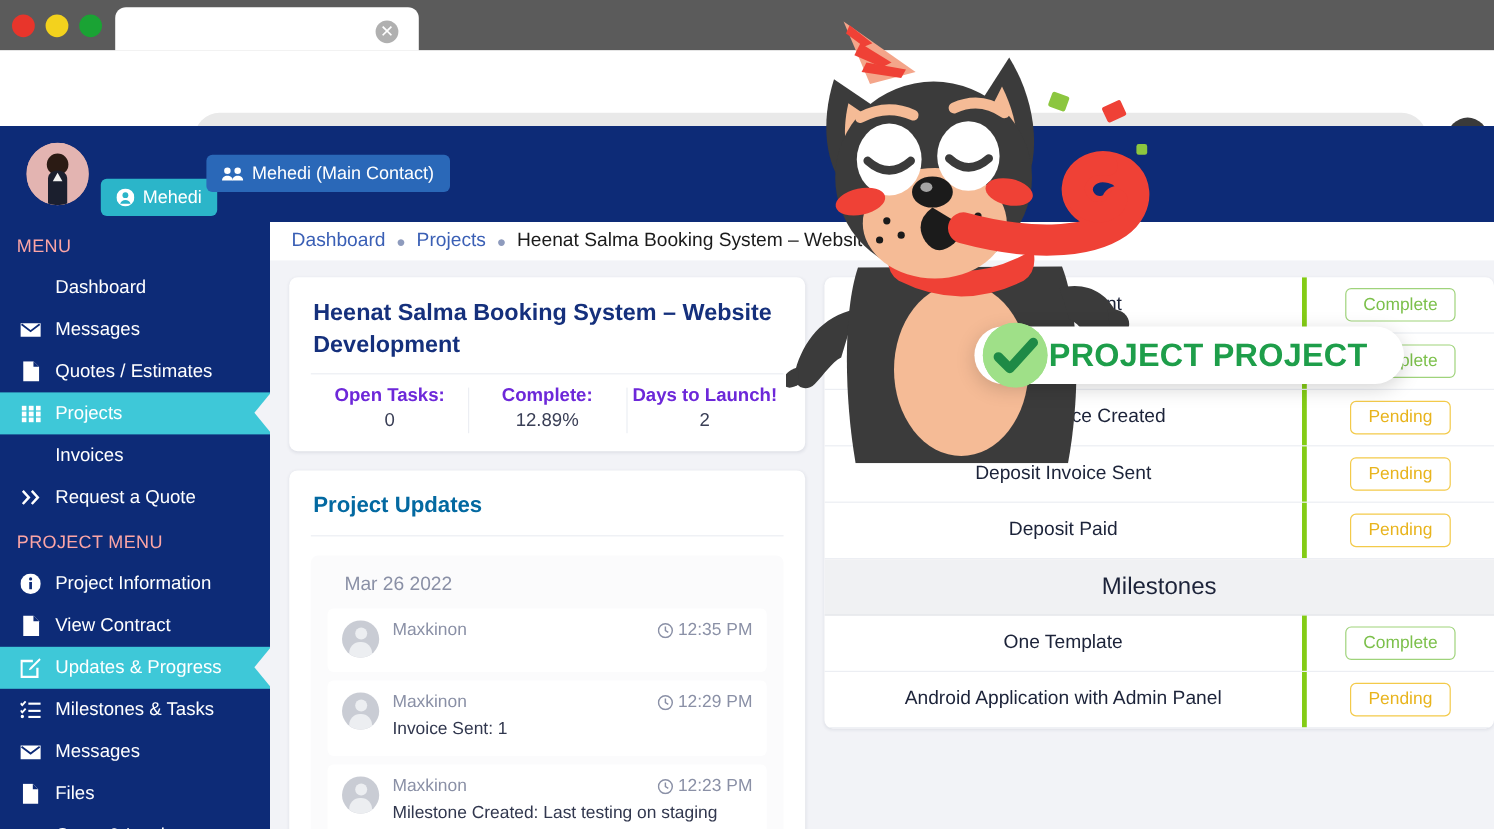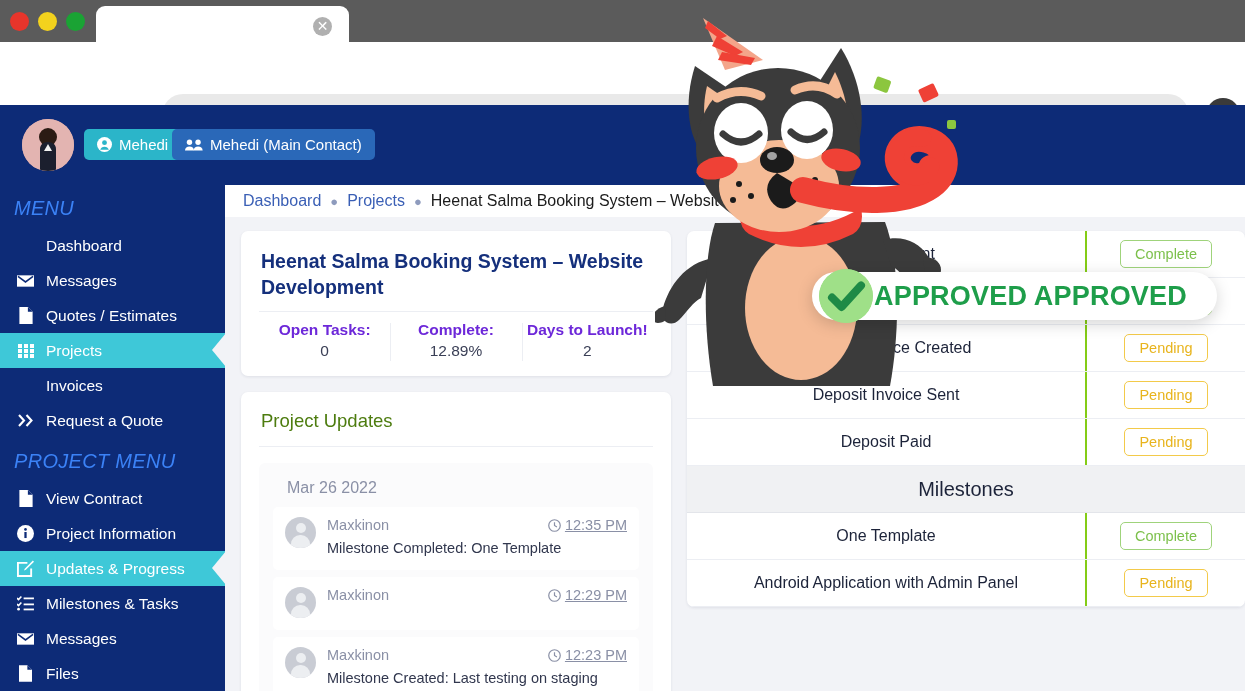--- a/index.html
+++ b/index.html
@@ -70,37 +70,36 @@
     position: absolute; top: 14px; left: 22px;
     width: 52px; height: 52px; border-radius: 50%;
     background: #d9a3a0; overflow: hidden;
   }
   .badge-user, .badge-contact {
     position: absolute; top: 24px; height: 31px;
     border-radius: 5px; display: flex; align-items: center;
     gap: 7px; padding: 0 13px;
     font-size: 15px; color: #ffffff; white-space: nowrap;
   }
-  .badge-user { left: 84px; background: #2bb5c9; }
+  .badge-user { left: 84px; background: #2bb5c9; margin-top: 20px; }
   .badge-contact { left: 172px; background: #2a68b8; }
   .hdr-icons {
     position: absolute; top: 127px; right: 15px;
     display: flex; gap: 18px; align-items: center;
   }
   .hdr-icons svg { fill: #8ea4cd; }
 
   
   .sidebar {
     position: absolute; top: 185px; left: 0; width: 225px; height: 506px;
     background: #0d2b77; overflow: hidden;
   }
   .sec-title {
-    color: #3b82f6; font-size: 20px; padding: 12px 0 8px 14px;
+    color: #fca5a5; font-size: 15px; padding: 12px 0 8px 14px;
     letter-spacing: .3px;
-    font-style: italic;
   }
   .nav-item {
     position: relative; display: flex; align-items: center;
     height: 35px; padding-left: 16px; gap: 11px;
     color: #ffffff; font-size: 15.5px; white-space: nowrap;
   }
   .nav-item .ic { width: 19px; display: flex; justify-content: center; flex: 0 0 19px; }
   .nav-item .ic svg { fill: #ffffff; }
   .nav-item.noicon { padding-left: 46px; }
   .nav-item.active { background: #3ec8d8; }
@@ -144,21 +143,21 @@
   .stat { flex: 1; text-align: center; position: relative; }
   .stat + .stat::before {
     content: ""; position: absolute; left: 0; top: 2px;
     width: 1px; height: 38px; background: #eceef3;
   }
   .stat-label { font-size: 15.5px; font-weight: bold; color: #6d28d9; }
   .stat-value { font-size: 15.5px; color: #3a3f56; margin-top: 3px; }
 
   .updates-card { margin-top: 16px; }
   .updates-head {
-    color: #4d7c0f; font-size: 18.5px; font-weight: normal;
+    color: #0369a1; font-size: 18.5px; font-weight: bold;
     padding: 18px 20px 14px 20px;
   }
   .updates-inner {
     margin: 0 18px; border-top: 1px solid #eceef3;
     padding: 16px 0 0 0;
   }
   .update-group {
     background: #fbfbfc; border-radius: 6px; padding: 14px 14px 4px 14px;
   }
   .upd-date { color: #8a90a6; font-size: 16px; padding: 2px 0 10px 14px; }
@@ -175,35 +174,35 @@
     content: ""; position: absolute; left: 10.5px; top: 6px;
     width: 10px; height: 10px; border-radius: 50%; background: #eceef1;
   }
   .upd-av::after {
     content: ""; position: absolute; left: 6px; top: 18px;
     width: 19px; height: 15px; border-radius: 9px 9px 0 0; background: #eceef1;
   }
   .upd-body { flex: 1; min-width: 0; }
   .upd-top { display: flex; justify-content: space-between; align-items: flex-end; }
   .upd-author { color: #8a90a6; font-size: 14.5px; }
-  .upd-time { color: #8a90a6; font-size: 14.5px; display: flex; align-items: center; gap: 4px; white-space: nowrap; text-decoration: underline; }
+  .upd-time { color: #8a90a6; font-size: 14.5px; display: flex; align-items: center; gap: 4px; white-space: nowrap; }
   .upd-text { color: #31374e; font-size: 14.5px; line-height: 1.38; margin-top: 5px; }
 
   
   .table-card { overflow: hidden; }
   .trow {
     display: flex; align-items: center;
     border-bottom: 1px solid #eceef3; min-height: 47px;
   }
   .trow .tname {
     flex: 1; text-align: center; font-size: 16px; color: #1c2339;
     padding: 0 10px;
   }
   .trow .tstat {
-    flex: 0 0 160px; border-left: 2px solid #84cc16;
+    flex: 0 0 160px; border-left: 4px solid #84cc16;
     display: flex; justify-content: center; align-items: center;
     align-self: stretch;
     text-align: right;
   }
   .pill {
     border-radius: 5px; padding: 5px 14px; font-size: 14.5px;
     background: #ffffff; white-space: nowrap;
   }
   .pill.complete { color: #7cc04b; border: 1px solid #9fd37b; }
   .pill.pending { color: #e8b41d; border: 1px solid #f3ca4a; }
@@ -363,36 +362,36 @@
             <path d="M8.5 1l5 5.5L8.5 12" fill="none" stroke="#fff" stroke-width="2.1"></path>
           </svg>
       </span>
       <span>Request a Quote</span>
     </div>
 
     <div class="sec-title">PROJECT MENU</div>
 
     <div class="nav-item">
       <span class="ic">
-        <svg width="14" height="17" viewBox="0 0 14 18">
-            <path d="M0 0h9l5 5v13H0z"></path>
-            <path d="M9 0v5h5" fill="#0d2b77"></path>
-          </svg>
-      </span>
-      <span>View Contract</span>
-    </div>
-    <div class="nav-item">
-      <span class="ic">
         <svg width="17" height="17" viewBox="0 0 18 18">
             <circle cx="9" cy="9" r="9"></circle>
             <rect x="7.8" y="7.4" width="2.4" height="6.4" fill="#0d2b77"></rect>
             <circle cx="9" cy="4.7" r="1.4" fill="#0d2b77"></circle>
           </svg>
       </span>
       <span>Project Information</span>
+    </div>
+    <div class="nav-item">
+      <span class="ic">
+        <svg width="14" height="17" viewBox="0 0 14 18">
+            <path d="M0 0h9l5 5v13H0z"></path>
+            <path d="M9 0v5h5" fill="#0d2b77"></path>
+          </svg>
+      </span>
+      <span>View Contract</span>
     </div>
     <div class="nav-item active">
       <span class="ic">
         <svg width="17" height="17" viewBox="0 0 18 18">
             <path d="M0 2h11v2H2v12h12V9h2v9H0z"></path>
             <path d="M16.8 0.6l1.2 1.2-8.6 8.6-2 .8.8-2z"></path>
           </svg>
       </span>
       <span>Updates &amp; Progress</span>
     </div>
@@ -474,37 +473,37 @@
                   <div class="upd-top">
                     <span class="upd-author">Maxkinon</span>
                     <span class="upd-time">
                       <svg width="13" height="13" viewBox="0 0 14 14">
                         <circle cx="7" cy="7" r="6.2" fill="none" stroke="#8a90a6" stroke-width="1.3"></circle>
                         <path d="M7 3.4V7l2.6 1.6" fill="none" stroke="#8a90a6" stroke-width="1.3"></path>
                       </svg>
                       <span>12:35 PM</span>
                     </span>
                   </div>
-                  <div class="upd-text">Milestone Completed: One Template</div>
                 </div>
               </div>
 
               <div class="upd-row">
                 <div class="upd-av"></div>
                 <div class="upd-body">
                   <div class="upd-top">
                     <span class="upd-author">Maxkinon</span>
                     <span class="upd-time">
                       <svg width="13" height="13" viewBox="0 0 14 14">
                         <circle cx="7" cy="7" r="6.2" fill="none" stroke="#8a90a6" stroke-width="1.3"></circle>
                         <path d="M7 3.4V7l2.6 1.6" fill="none" stroke="#8a90a6" stroke-width="1.3"></path>
                       </svg>
                       <span>12:29 PM</span>
                     </span>
                   </div>
+                  <div class="upd-text">Invoice Sent: 1</div>
                 </div>
               </div>
 
               <div class="upd-row">
                 <div class="upd-av"></div>
                 <div class="upd-body">
                   <div class="upd-top">
                     <span class="upd-author">Maxkinon</span>
                     <span class="upd-time">
                       <svg width="13" height="13" viewBox="0 0 14 14">
@@ -638,16 +637,16 @@
 
     <path d="M228 232 c22 -6 40 4 48 22 c6 16 -4 28 -16 24 c-10 -4 -14 -16 -24 -20z" fill="#3b3b3b"></path>
     <path d="M268 250 c10 -2 18 4 18 12 c0 8 -10 10 -16 4 z" fill="#3b3b3b"></path>
   </svg>
 
   <div class="approved">
     <svg class="approved-check" viewBox="0 0 54 54">
       <circle cx="27" cy="27" r="27" fill="#9fe088"></circle>
       <path d="M13 28.5 l9.5 9.5 L42 16.5" fill="none" stroke="#1e8a46" stroke-width="8" stroke-linecap="round" stroke-linejoin="round"></path>
     </svg>
-    <span>APPROVED APPROVED</span>
+    <span>PROJECT PROJECT</span>
   </div>
 
 </div>
 
 </body></html>

